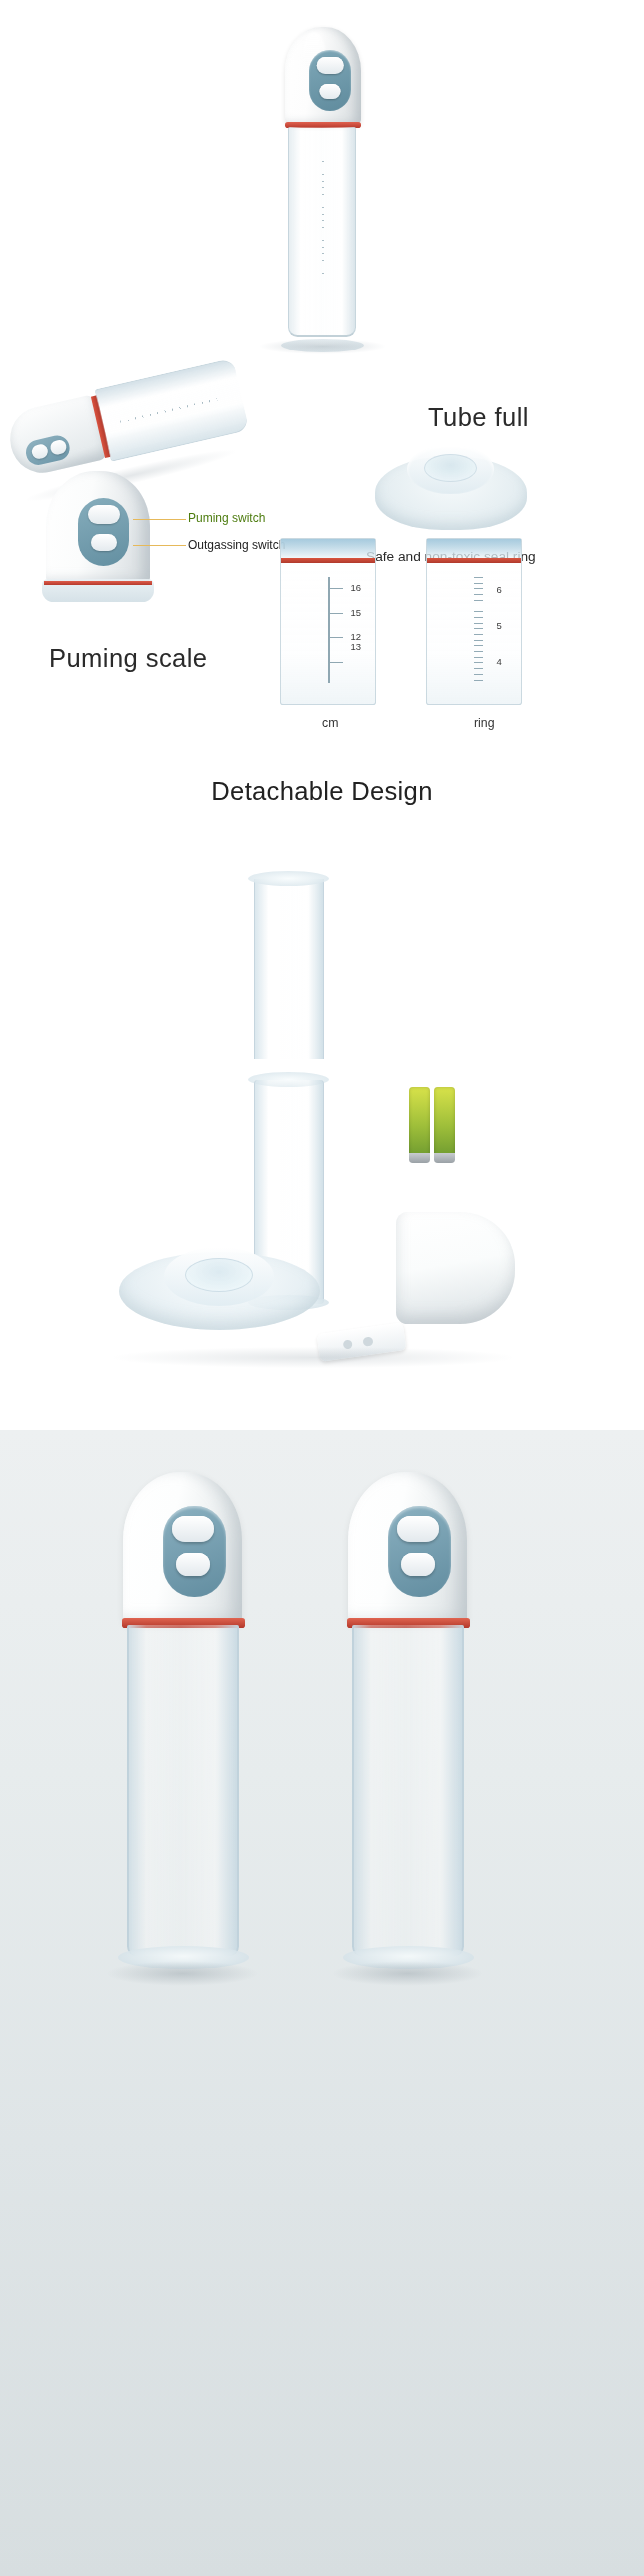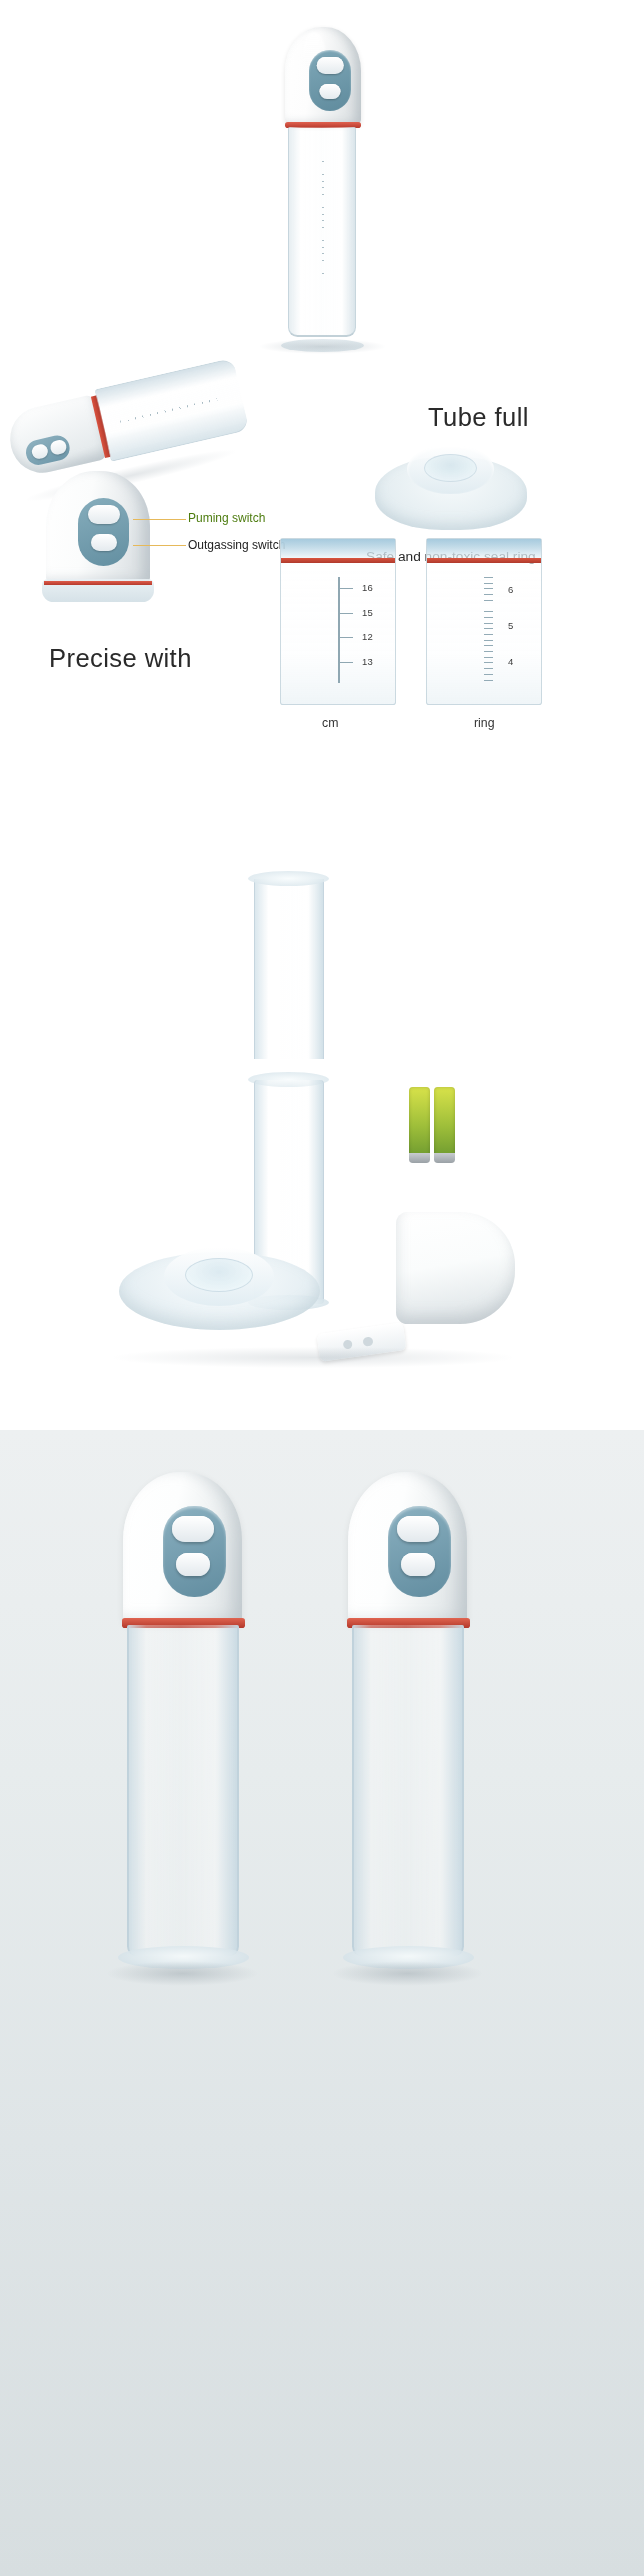--- a/index.html
+++ b/index.html
@@ -209,21 +209,21 @@
   }
   .seal .ring-in {
     position:absolute; left: 49px; top: 15px; width: 53px; height: 28px;
     background: radial-gradient(ellipse at 50% 40%, rgba(214,230,237,.95), rgba(240,248,250,.9));
     border-radius: 50%;
     border: 1.9px solid rgba(205,221,229,.9);
   }
 
   
   .scale-card {
-    position:absolute; top: 169px; width: 116px; height: 167px;
+    position:absolute; top: 169px; width: 96px; height: 167px;
     background: linear-gradient(180deg, rgba(225,237,243,.9) 0%, rgba(255,255,255,.55) 14%, rgba(252,253,254,.5) 70%, rgba(236,243,246,.8) 100%);
     border: 0.9px solid rgba(198,214,222,.9);
     border-radius: 2.8px;
   }
   .scale-card.cm { left: 280px; }
   .scale-card.inch { left: 426px; }
   .scale-card .blue-top {
     position:absolute; left:0; top:0; width: 100%; height: 19px;
     background: linear-gradient(180deg, rgba(156,196,218,.85), rgba(210,231,240,.2));
   }
@@ -440,49 +440,50 @@
   <div class="callout-pump">Puming switch</div>
   <div class="callout-out">Outgassing switch</div>
 
   <div class="seal">
     <div class="ring-outer"></div>
     <div class="ring-mid"></div>
     <div class="ring-in"></div>
   </div>
   <div class="lbl-seal">Safe and non-toxic seal ring</div>
 
-  <div class="lbl-precise">Precise with</div>
+  <div class="lbl-precise">Puming scale</div>
 
   <div class="scale-card cm">
     <div class="blue-top"></div>
     <div class="red-band"></div>
     <div class="ruler"></div>
     <div class="tick" style="top:49px"></div>
     <div class="tick-lbl" style="top:49px">16</div>
     <div class="tick" style="top:74px"></div>
     <div class="tick-lbl" style="top:74px">15</div>
     <div class="tick" style="top:98px"></div>
     <div class="tick-lbl" style="top:98px">12</div>
     <div class="tick" style="top:123px"></div>
-    <div class="tick-lbl" style="top:123px">13</div>
+    <div class="tick-lbl" style="top:108px">13</div>
   </div>
   <div class="lbl-cm">cm</div>
 
   <div class="scale-card inch">
     <div class="blue-top"></div>
     <div class="red-band"></div>
     <div class="ruler-fine"></div>
     <div class="tick-lbl" style="top:51px">6</div>
     <div class="tick-lbl" style="top:87px">5</div>
     <div class="tick-lbl" style="top:123px">4</div>
   </div>
   <div class="lbl-inch">ring</div>
 </section>
 
 <section class="sec-detach">
+  <div class="detach-title">Detachable Design</div>
 
   <div style="position:absolute; left:0; top:112px; width:644px; height:189px;">
     <div style="position:absolute; left:254px; top:0; width:70px; height:180px;
                 background:linear-gradient(90deg, rgba(214,228,235,.9) 0%, rgba(255,255,255,.3) 20%, rgba(252,253,254,.22) 52%, rgba(255,255,255,.4) 78%, rgba(206,222,230,.92) 100%);
                 border-left:1.9px solid rgba(196,212,221,.95); border-right:1.9px solid rgba(196,212,221,.95);"></div>
     <div style="position:absolute; left:248px; top:-7.6px; width:81px; height:15px;
                 background:radial-gradient(ellipse at 50% 50%, rgba(248,252,253,.95), rgba(206,222,230,.8));
                 border-radius:50%;"></div>
   </div>
 </section>

